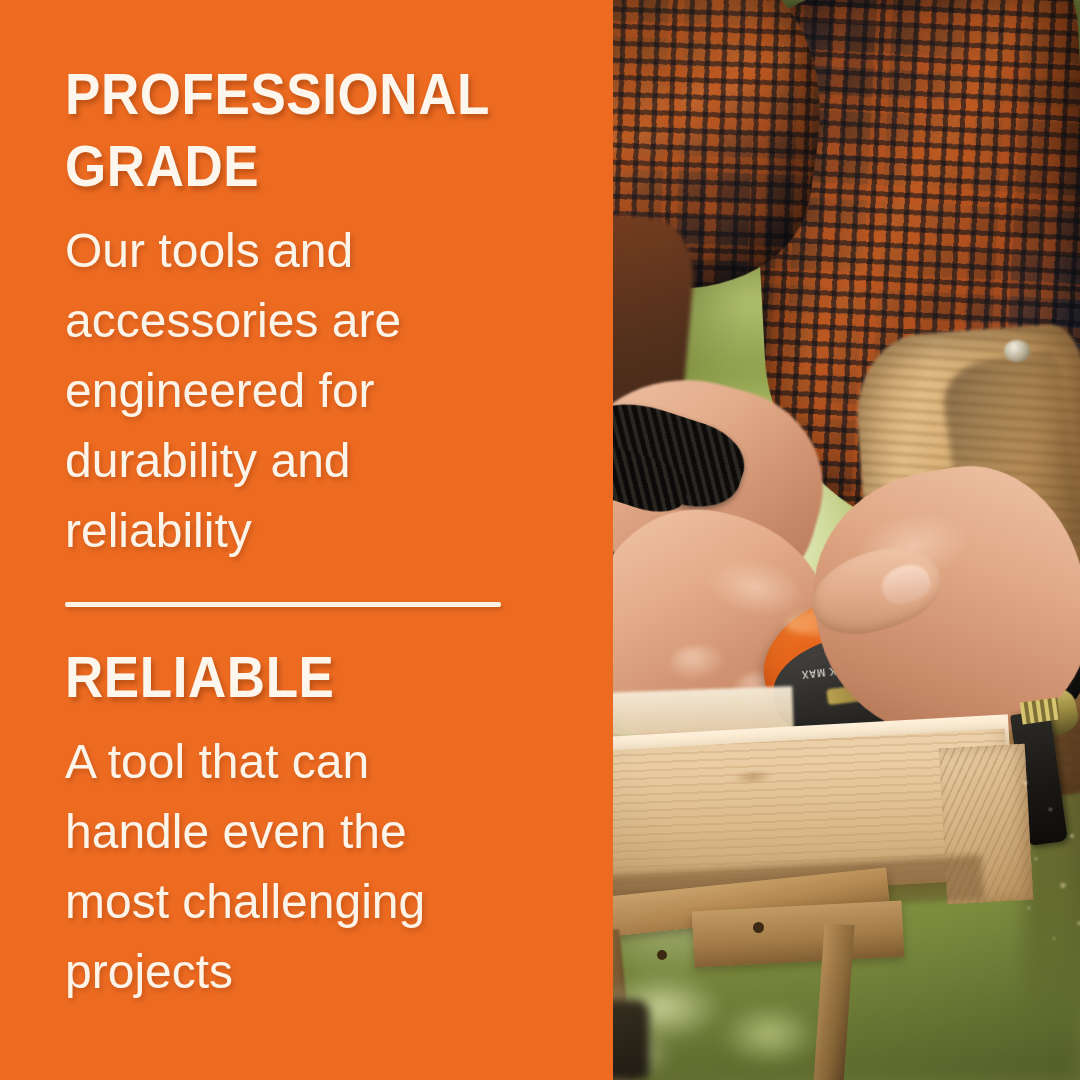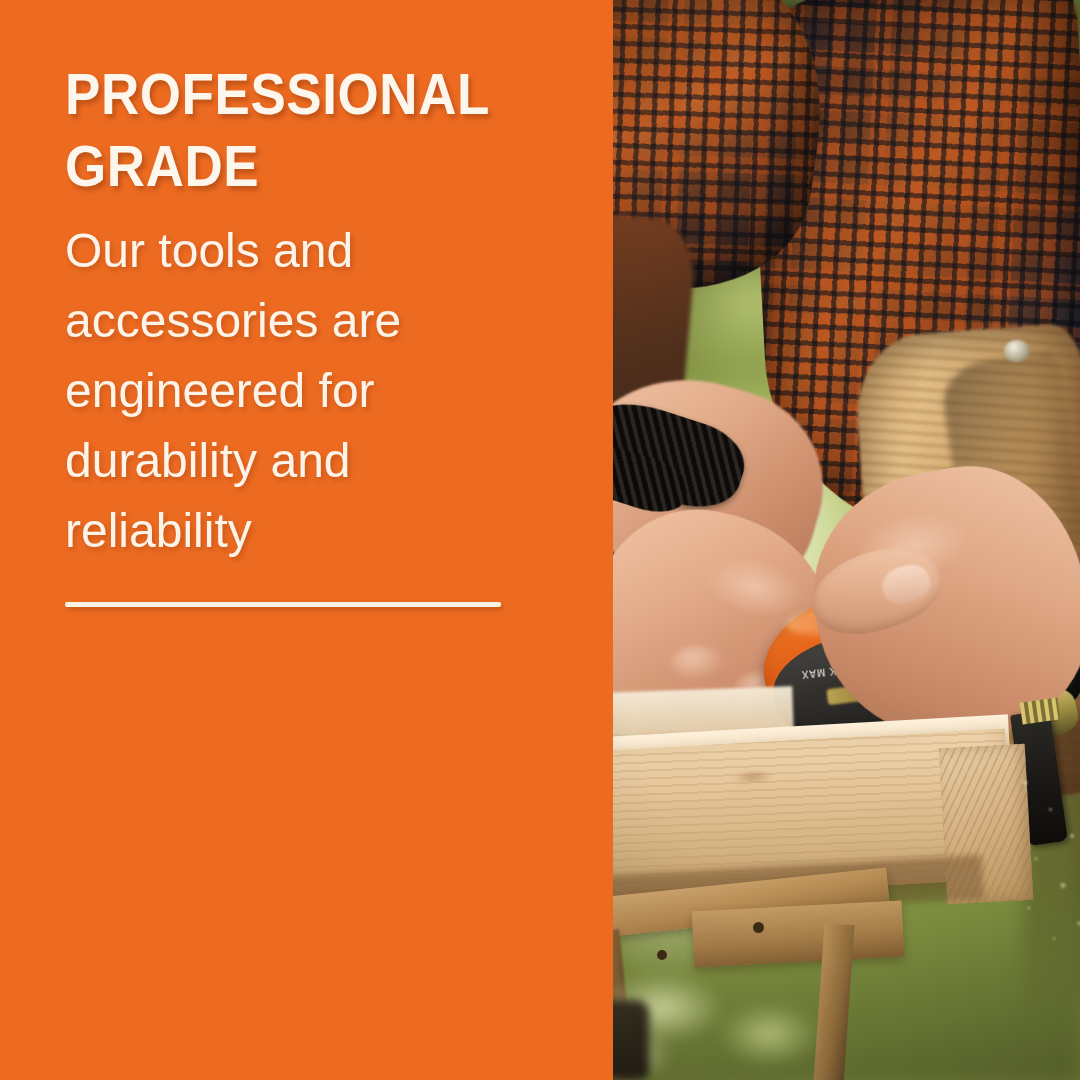--- a/index.html
+++ b/index.html
@@ -455,20 +455,24 @@
 
   <div class="copy-panel">
 
     <div class="feature-block block-one">
       <h1 class="feature-heading">PROFESSIONAL GRADE</h1>
       <p class="feature-body">Our tools and accessories are engineered for durability and reliability</p>
     </div>
 
     <div class="divider"></div>
 
+    <div class="feature-block block-two">
+      <h2 class="feature-heading">RELIABLE</h2>
+      <p class="feature-body">A tool that can handle even the most challenging projects</p>
+    </div>
 
   </div>
 
   <div class="photo-panel">
 
     <div class="ph bg-foliage"></div>
     <div class="ph bg-sun"></div>
 
     <div class="ph shirt-right"></div>
     <div class="ph shirt-btn"></div>

